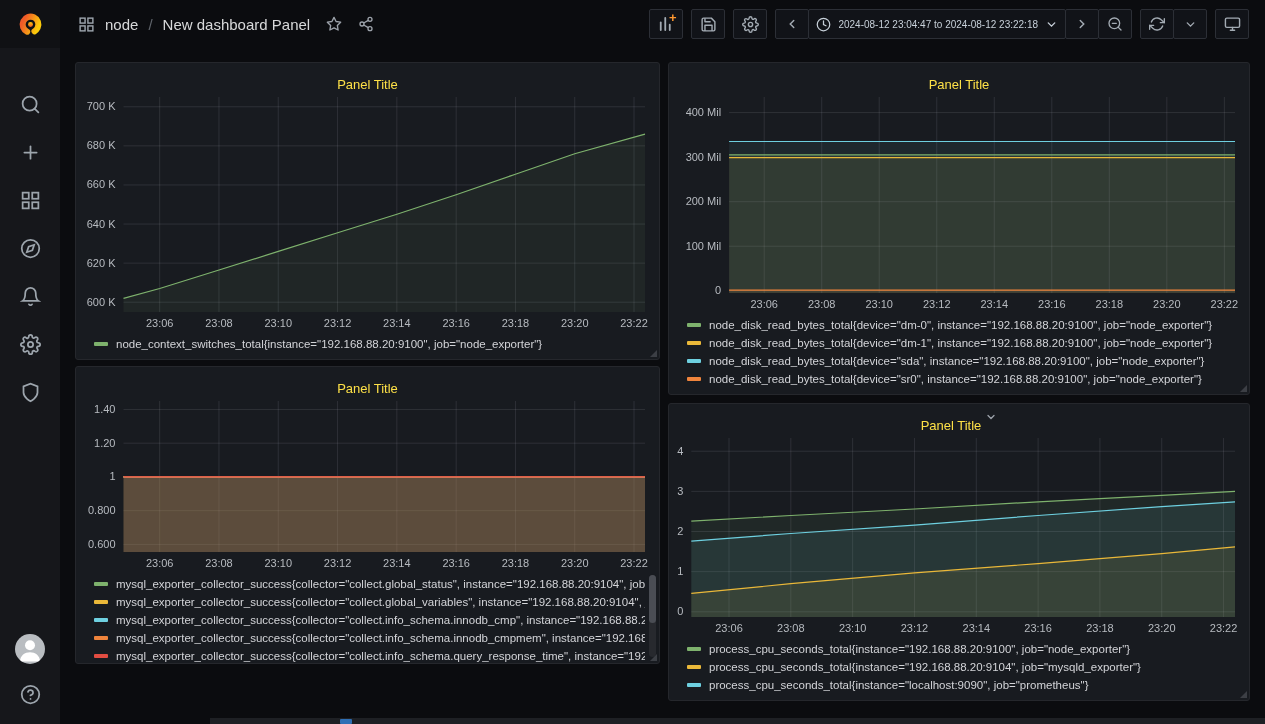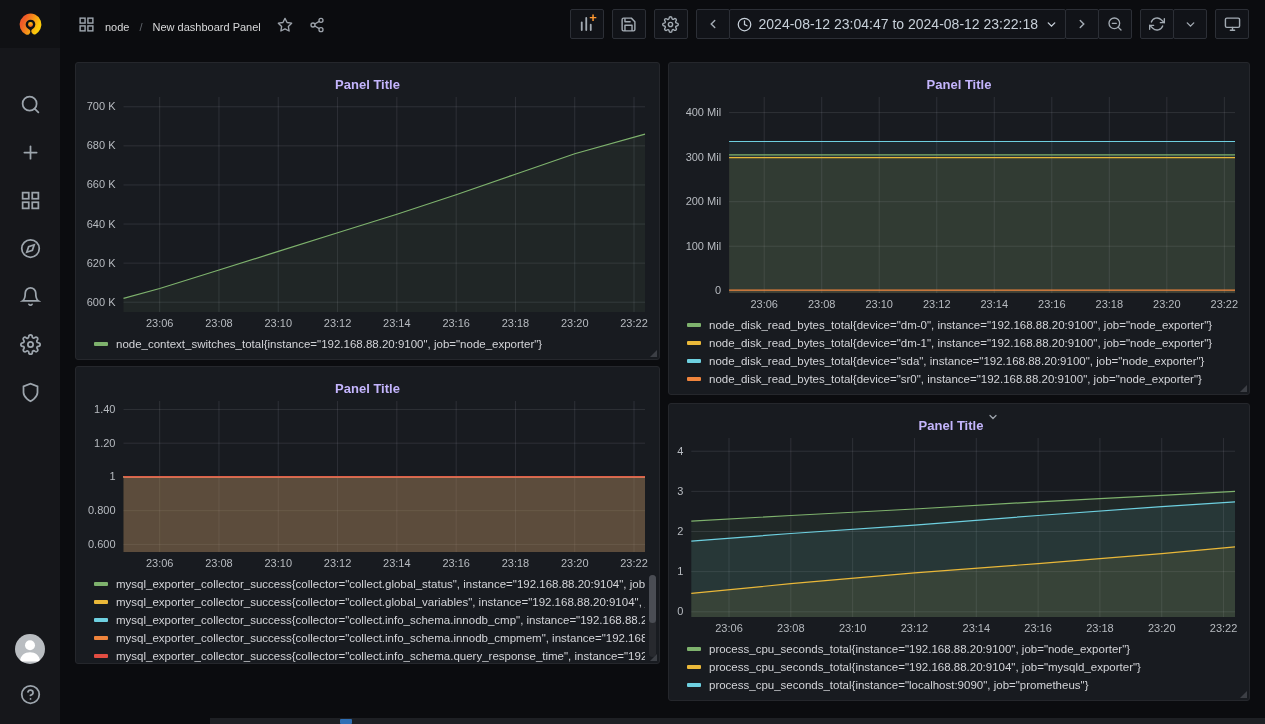--- a/index.html
+++ b/index.html
@@ -17,42 +17,42 @@
   .side-icon { width:24px; height:24px; color:#9da5ad; display:flex; align-items:center;
     justify-content:center; cursor:pointer; }
   .side-bottom { margin-top:auto; display:flex; flex-direction:column; align-items:center;
     gap:18px; padding-bottom:18px; }
   .avatar { width:30px; height:30px; border-radius:50%; background:#b9bdc1; overflow:hidden;
     display:flex; align-items:center; justify-content:center; cursor:pointer; }
 
   
   .navbar { position:absolute; left:60px; top:0; width:1205px; height:48px; background:#0b0c0f;
     display:flex; align-items:center; padding:0 16px 0 18px; }
-  .crumbs { display:flex; align-items:flex-end; gap:10px; color:#d8d9da; font-size:11px; }
+  .crumbs { display:flex; align-items:flex-start; gap:10px; color:#d8d9da; font-size:15px; }
   .crumb-icon { color:#9da5ad; display:flex; }
   .crumb-sep { color:#61656c; }
   .crumb-link { cursor:pointer; }
   .hdr-ic { color:#9da3ab; display:flex; margin-left:6px; cursor:pointer; }
   .nav-right { margin-left:auto; display:flex; align-items:center; gap:8px; }
   .tbtn { height:30px; min-width:34px; display:flex; align-items:center; justify-content:center;
     background:#111318; border:1px solid #2c2f36; border-radius:2px; color:#a3abb3;
     cursor:pointer; padding:0 7px; }
   .tgroup { display:flex; }
   .tgroup .tbtn + .tbtn { margin-left:-1px; }
-  .time-main { gap:7px; font-size:14px; color:#c7d0d9; white-space:nowrap;align-items:center; }
+  .time-main { gap:7px; font-size:10px; color:#c7d0d9; white-space:nowrap;align-items:center; }
   .orange-plus { position:absolute; margin-left:13px; margin-top:-13px; color:#ff9830;
     font-weight:bold; font-size:13px; line-height:1; }
 
   
   .canvas { position:absolute; left:60px; top:48px; width:1205px; height:676px; background:#0b0c0f; }
   .panel { position:absolute; background:#181b20; border:1px solid #25272c; border-radius:3px;
     display:flex; flex-direction:column; }
   .panel-header { height:26px; display:flex; align-items:center; justify-content:center;
     gap:4px; cursor:pointer; flex:none; }
-  .panel-title { color:#c4b5fd; font-size:13px; font-weight:700;margin-top:16px; }
+  .panel-title { color:#fde047; font-size:13px; font-weight:400;margin-top:16px; }
   .chart-wrap { flex:1; position:relative; }
   .chart-wrap svg { position:absolute; left:0; top:0; width:100%; height:100%; }
   .legend { flex:none; padding-left:18px; padding-top:2px; overflow:hidden; position:relative; }
   .legend-row { display:flex; align-items:center; height:18px; white-space:nowrap; overflow:hidden; }
   .swatch { flex:none; width:14px; height:4px; border-radius:1px; margin-right:8px; }
   .ltext { color:#d3d4d8; font-size:11.5px; }
   .legend-scrollbar { position:absolute; right:3px; top:2px; bottom:6px; width:7px;
     background:#27292e; border-radius:4px; cursor:pointer; }
   .legend-scrollbar .thumb { width:7px; height:58%; background:#4a4d54; border-radius:4px; }
   .resize-handle { position:absolute; right:2px; bottom:2px; width:0; height:0;

